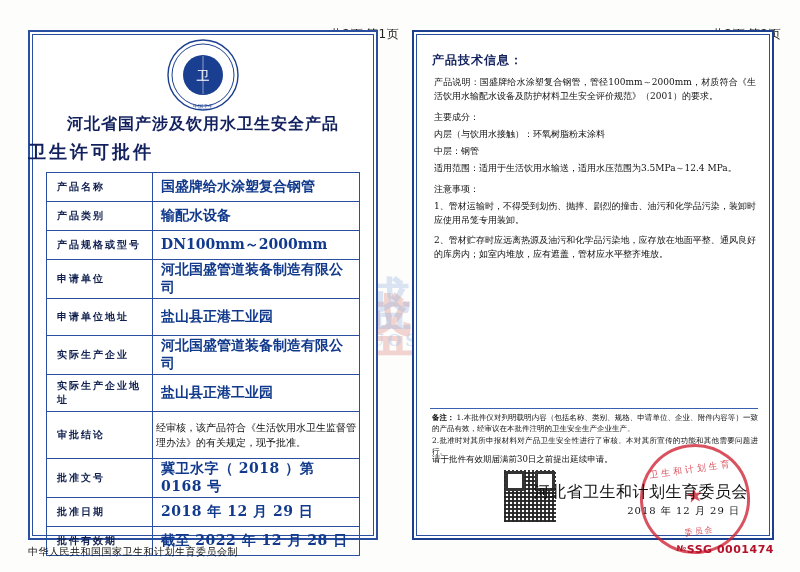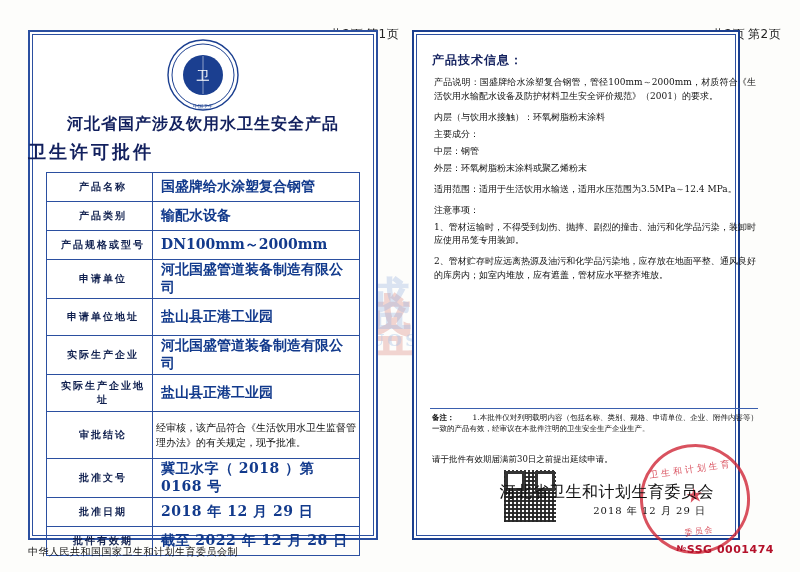--- a/index.html
+++ b/index.html
@@ -37,21 +37,21 @@
   .cert {
     position: absolute;
     background: #fff;
   }
   .cert-left {
     left: 28px; top: 30px;
     width: 350px; height: 510px;
   }
   .cert-right {
     left: 412px; top: 30px;
-    width: 328px; height: 510px;
+    width: 362px; height: 510px;
   }
   .frame-outer {
     position: absolute;
     inset: 0;
     border: 2px solid #2b4fa0;
   }
   .frame-inner {
     position: absolute;
     inset: 4px;
     border: 1px solid #2b4fa0;
@@ -102,21 +102,21 @@
   }
   .tbl td {
     border: 1px solid #2b4fa0;
     height: 26px;
     font-size: 10px;
     vertical-align: middle;
     padding: 1px 3px;
   }
   .tbl td.lab {
     width: 92px;
-    text-align: center;
+    text-align: left;
     letter-spacing: 2px;
     color: #10204f;
     font-weight: bold;
     font-family: Liberation Serif, serif;
     padding-left: 10px;
   }
   .tbl td.val {
     color: #123a8c;
     font-weight: bold;
     padding-left: 8px;
@@ -198,21 +198,21 @@
     width: 326px;
     font-size: 7.5px;
     line-height: 1.5;
     color: #111;
     font-family: "DejaVu Serif", "Liberation Serif", serif;
     text-align: justify;
   }
   .note-title {
     font-weight: bold;
     float: left;
-    margin-right: 18px;
+    margin-right: 2px;
   }
   .note-warn {
     position: absolute;
     left: 20px;
     top: 424px;
     font-size: 8.5px;
     color: #111;
     font-family: "DejaVu Serif", "Liberation Serif", serif;
   }
   .issuer {
@@ -407,35 +407,35 @@
   </div>
 
   <div class="cert cert-right">
     <div class="frame-outer frame-outer-r"></div>
     <div class="frame-inner"></div>
 
     <div class="tech-head">产品技术信息：</div>
 
     <div class="tech-body">
       <p>产品说明：国盛牌给水涂塑复合钢管，管径100mm～2000mm，材质符合《生活饮用水输配水设备及防护材料卫生安全评价规范》（2001）的要求。</p>
+      <p class="sec">主要成分：</p>
       <p class="sec">内层（与饮用水接触）：环氧树脂粉末涂料</p>
-      <p class="sec">主要成分：</p>
       <p class="sec">中层：钢管</p>
-      <p>外层：环氧树脂粉末涂料或聚乙烯粉末</p>
       <p>适用范围：适用于生活饮用水输送，适用水压范围为3.5MPa～12.4 MPa。</p>
       <p class="sec">注意事项：</p>
       <p>1、管材运输时，不得受到划伤、抛摔、剧烈的撞击、油污和化学品污染，装卸时应使用吊笼专用装卸。</p>
       <p>2、管材贮存时应远离热源及油污和化学品污染地，应存放在地面平整、通风良好的库房内；如室内堆放，应有遮盖，管材应水平整齐堆放。</p>
     </div>
 
     <div class="hr-note"></div>
 
     <div class="note-block">
       <span class="note-title">备注：</span>
       <div>1.本批件仅对列明载明内容（包括名称、类别、规格、申请单位、企业、附件内容等）一致的产品有效，经审议在本批件注明的卫生安全生产企业生产。</div>
+      <div>2.批准时对其所申报材料对产品卫生安全性进行了审核。本对其所宣传的功能和其他需要问题进行。</div>
     </div>
 
     <div class="note-warn">请于批件有效期届满前30日之前提出延续申请。</div>
 
     <div class="qr"></div>
 
     <div class="seal">
       <div class="seal-text">卫生和计划生育</div>
       <div class="seal-star">★</div>
       <div class="seal-text-b">委员会</div>

